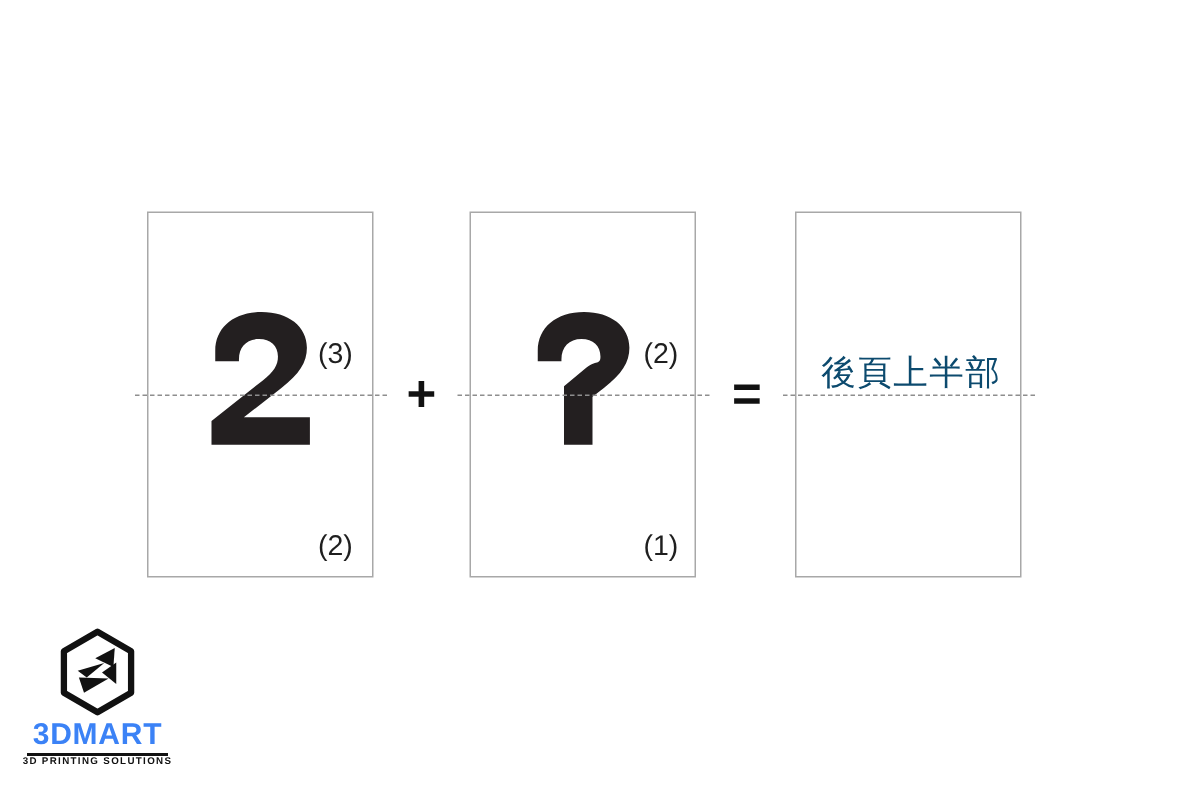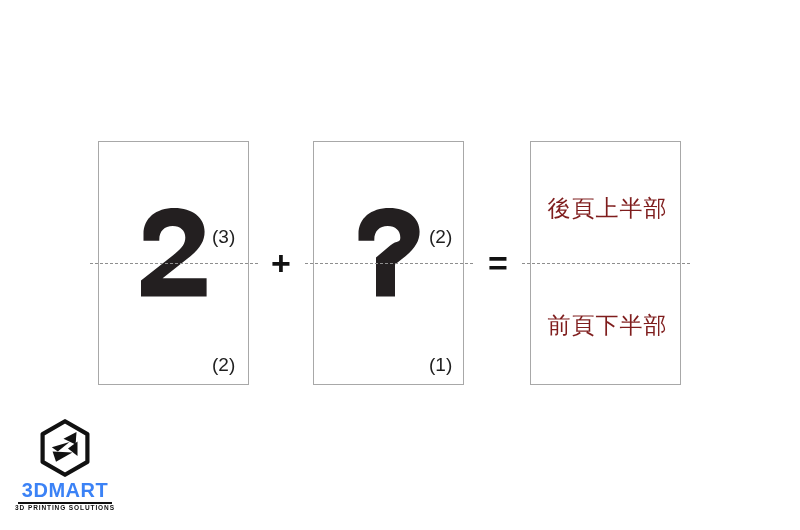--- a/index.html
+++ b/index.html
@@ -95,23 +95,24 @@
   #label-2-bottom { left: 429px; top: 354px; }
 
   
   .cjk-label {
     position: absolute;
     left: 530px;
     width: 155px;
     text-align: center;
     font-size: 23px;
     font-weight: 400;
-    color: #7f1d1d;
+    color: #0c4a6e;
     letter-spacing: 1px;
     white-space: nowrap;
+    margin-top: 40px;
   }
   #cjk-label-top    { top: 193px; }
   #cjk-label-bottom { top: 310px; }
 
   
   #brand-logo {
     position: absolute;
     left: 10px;
     top: 418px;
     width: 110px;
@@ -181,21 +182,20 @@
   <div class="corner-label" id="label-2-bottom">(1)</div>
 
   <div class="operator" id="operator-equal">=</div>
 
   <div class="page-box" id="page-box-3"></div>
 
   <div class="cjk-label" id="cjk-label-top">後頁上半部</div>
 
   <div class="fold-line" id="fold-line-3"></div>
 
-  <div class="cjk-label" id="cjk-label-bottom">前頁下半部</div>
 
 </div>
 
 <div id="brand-logo">
   <svg id="brand-mark" width="58" height="60" viewBox="0 0 58 60" aria-hidden="true">
 
     <path fill="none" stroke="#111111" stroke-width="4.2" stroke-linejoin="round" d="M29 3.2 L51.4 16.1 L51.4 43.9 L29 56.8 L6.6 43.9 L6.6 16.1 Z"></path>
 
     <path fill="#111111" d="M40.5 14.0 L27.5 20.8 L39.6 26.6 Z"></path>
     <path fill="#111111" d="M41.5 23.6 L41.5 38.0 L32.0 30.4 Z"></path>

